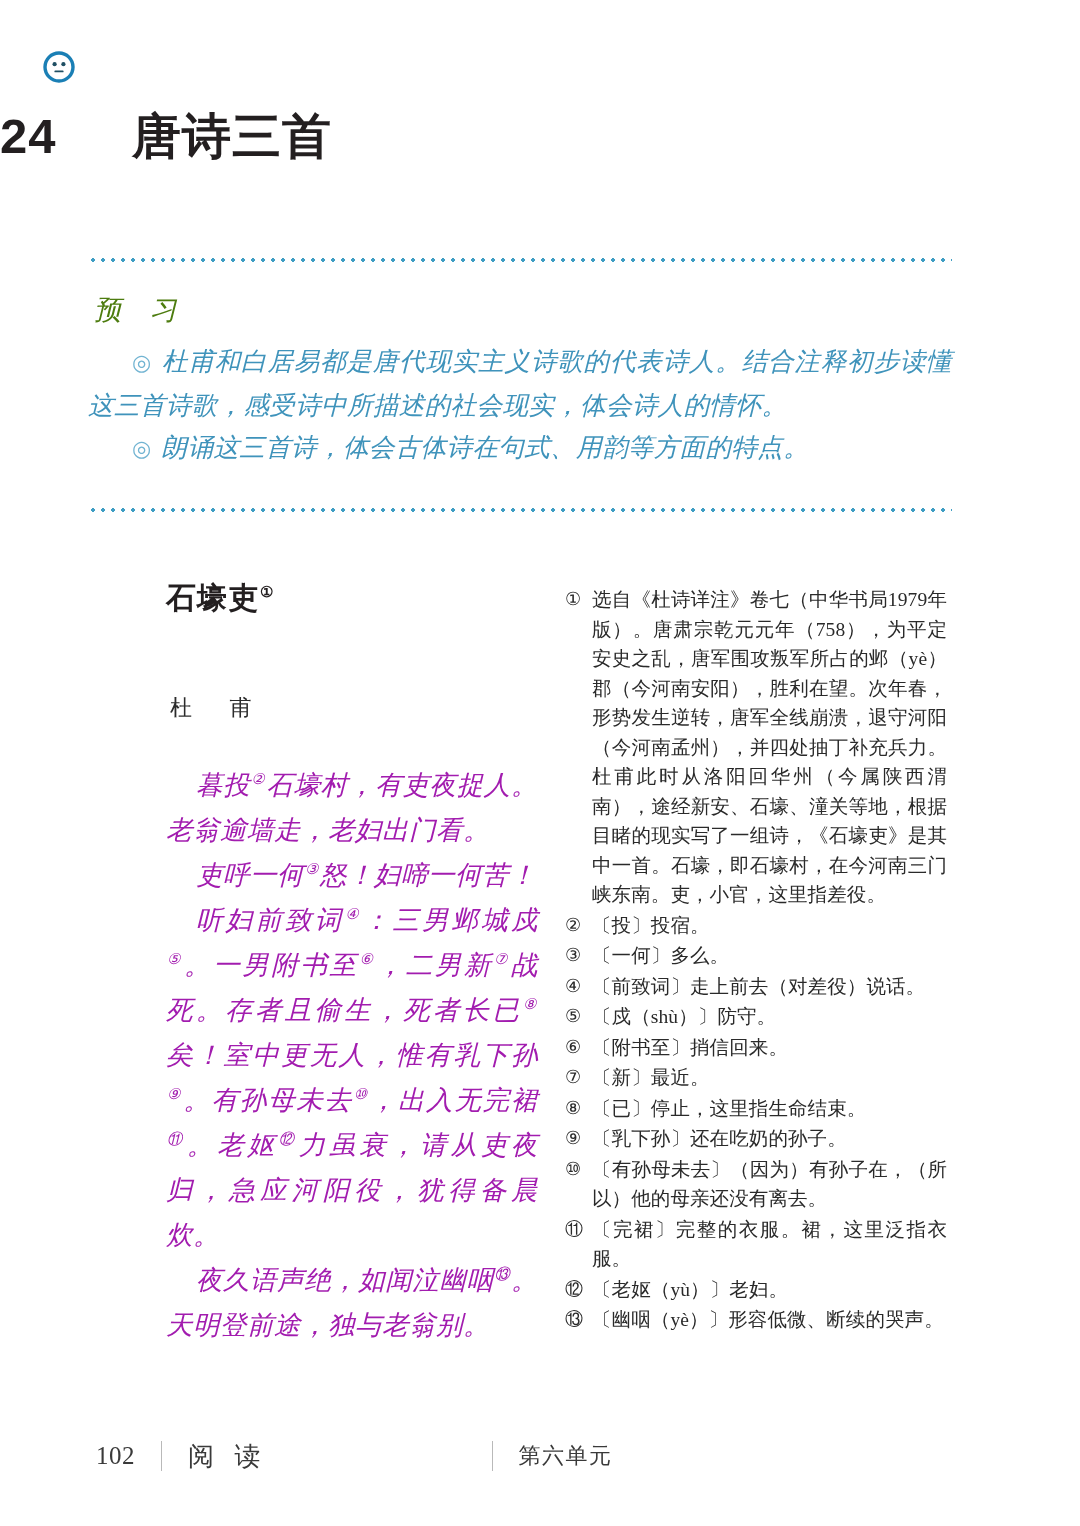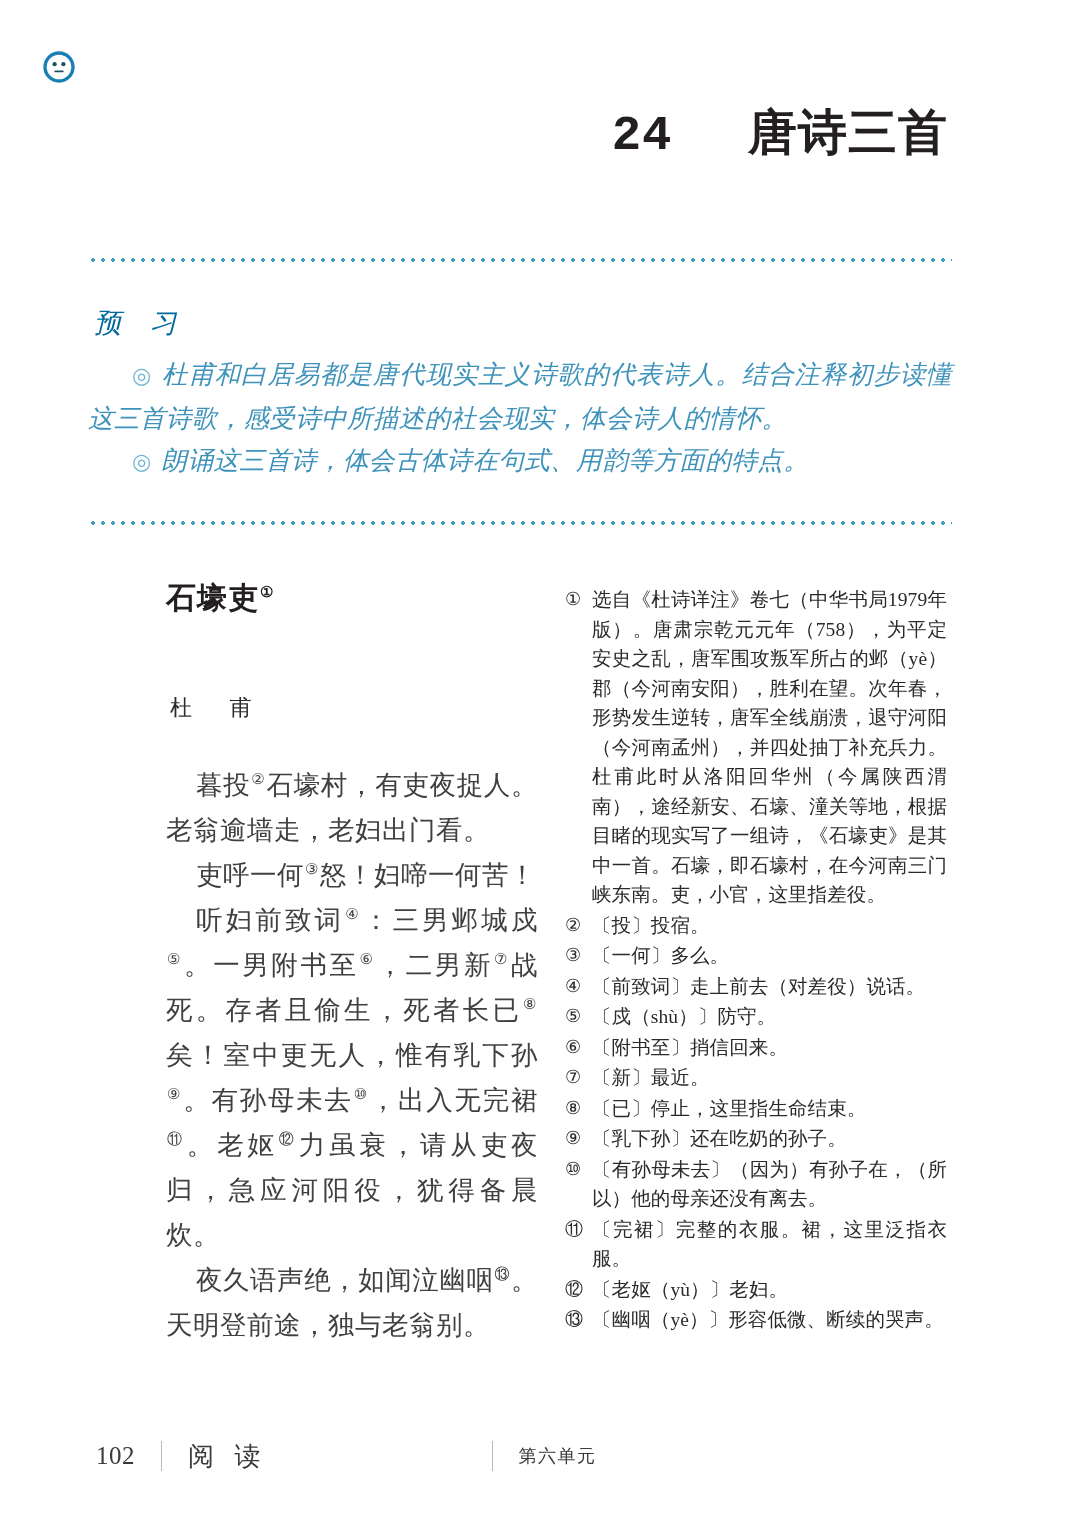--- a/index.html
+++ b/index.html
@@ -25,49 +25,49 @@
     width: 36px;
     height: 36px;
   }
 
   
   #chapter-title {
     position: absolute;
     left: 0;
     top: 108px;
     width: 948px;
-    text-align: right;
+    text-align: left;
     font-size: 49px;
     line-height: 1.15;
     letter-spacing: 1px;
     color: #231f20;
-    font-family: Liberation Mono, monospace;
+    font-family: Liberation Sans, sans-serif;
     white-space: pre;
   }
 
   
   #preview-block {
     position: absolute;
     left: 88px;
     top: 258px;
     width: 864px;
   }
   .dotline {
     height: 4px;
     width: 100%;
     background-image: radial-gradient(circle, #3f9ec4 1.7px, rgba(255,255,255,0) 2.1px);
     background-size: 10px 4px;
     background-repeat: repeat-x;
     background-position: left center;
   }
   #preview-heading {
-    margin-top: 43px;
+    margin-top: 30px;
     margin-left: 6px;
     font-size: 27px;
-    color: #0369a1;
+    color: #4d7c0f;
     letter-spacing: 10px;
     font-family: "DejaVu Serif", "Liberation Serif", serif;
     font-style: italic;
     font-weight: 400;
   }
   #preview-items {
     margin-top: 12px;
   }
   .preview-item {
     color: #3f93bb;
@@ -123,21 +123,22 @@
   #poem-body {
     margin-top: 40px;
   }
   .poem-para {
     font-size: 26.5px;
     line-height: 45px;
     text-indent: 30px;
     letter-spacing: 0.5px;
     text-align: justify;
     text-justify: inter-character;
-    color: #404040;
+    color: #a21caf;
+    font-style: italic;
   }
   sup.fn {
     font-size: 15px;
     vertical-align: super;
     line-height: 0;
     padding: 0 1px;
   }
 
   
   #footnote-column {
@@ -187,21 +188,21 @@
     height: 30px;
     background: #b9b9b9;
     margin: 0 26px;
   }
   #footer-section {
     font-size: 26px;
     letter-spacing: 7px;
     color: #3a3a3a;
   }
   #footer-unit {
-    font-size: 18px;
+    font-size: 22px;
     letter-spacing: 1.5px;
     color: #3a3a3a;
   }
   .footer-spacer { flex: 0 0 auto; width: 198px; }
 </style>
 </head>
 <body>
 
 <svg id="face-icon" viewBox="0 0 36 36" xmlns="http://www.w3.org/2000/svg">
   <circle cx="18" cy="18" r="14" fill="none" stroke="#1a7fb5" stroke-width="3.4"></circle>

